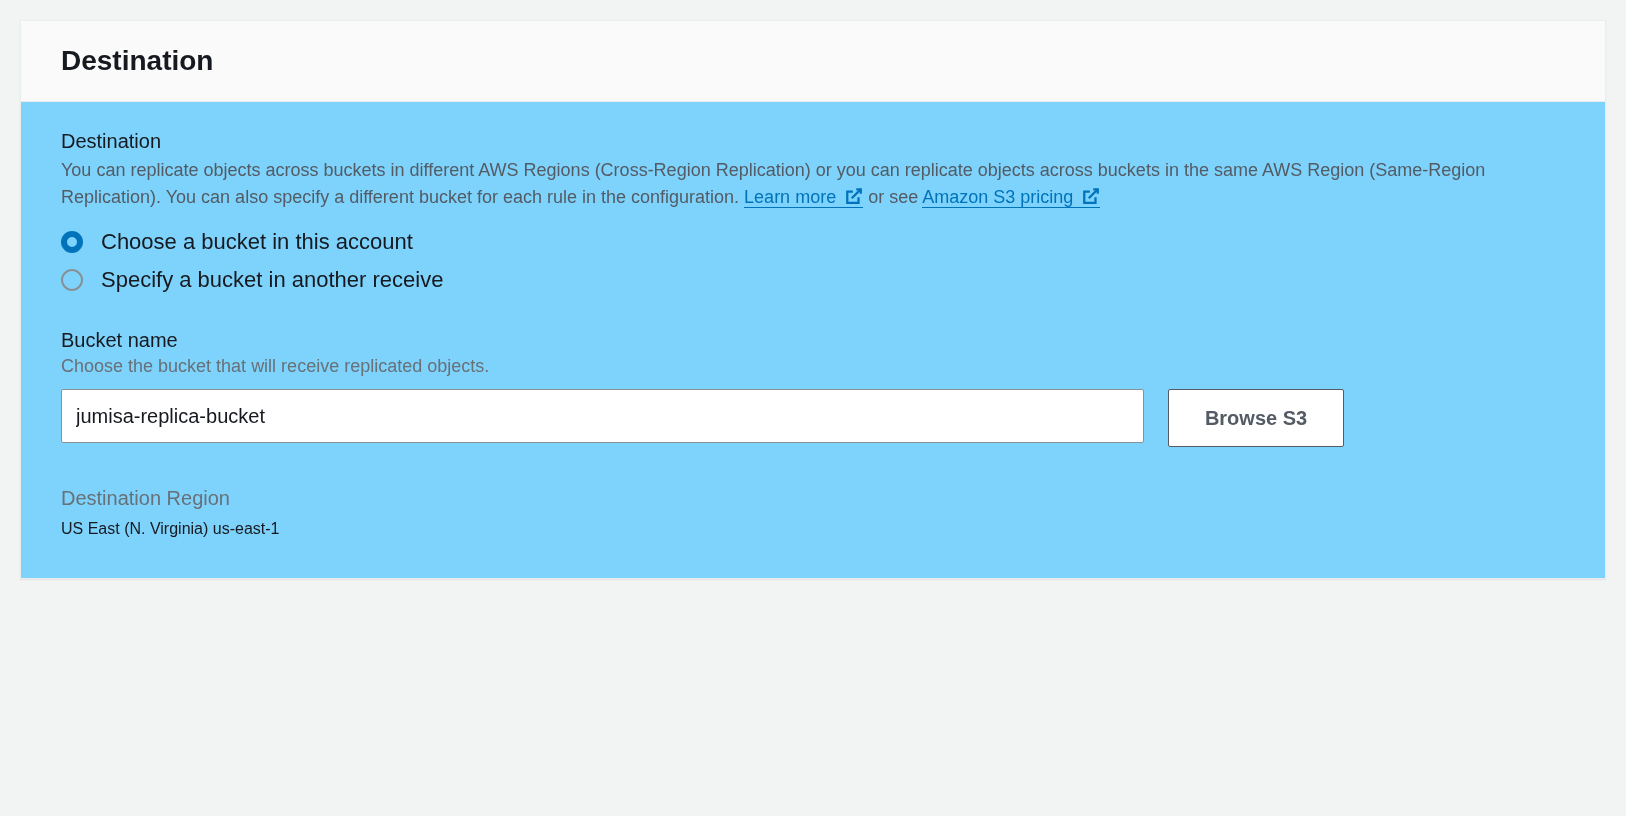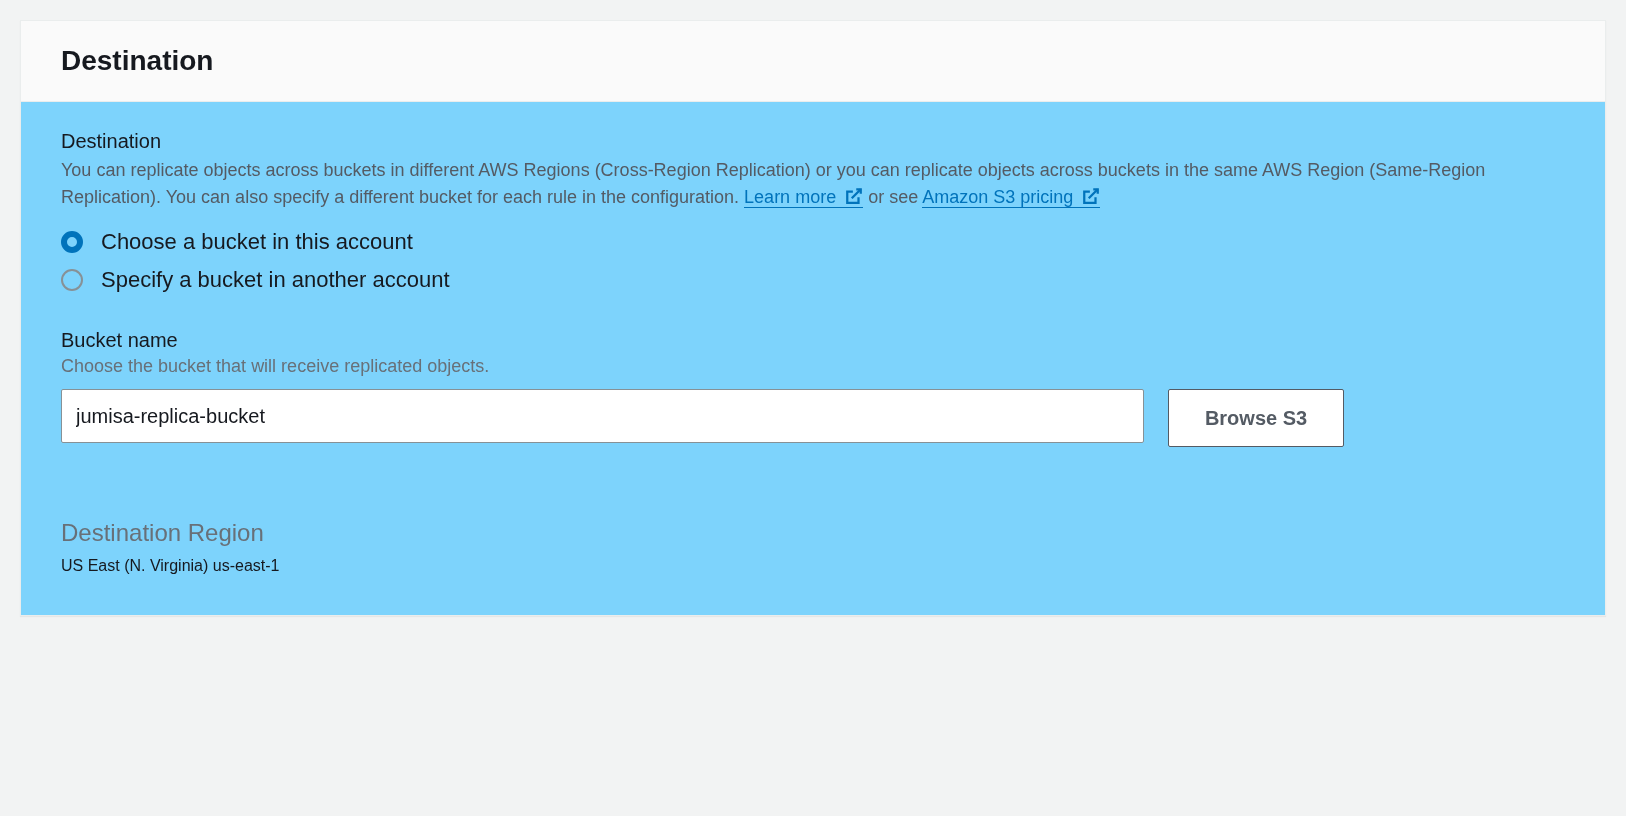--- a/index.html
+++ b/index.html
@@ -89,21 +89,21 @@
     }
     .field-hint {
       font-size: 18px;
       color: #687078;
       margin-bottom: 12px;
     }
     .input-row {
       display: flex;
       gap: 24px;
       align-items: stretch;
-      margin-bottom: 72px;
+      margin-bottom: 40px;
     }
     .text-input {
       flex: 0 0 72%;
       max-width: 1100px;
       height: 54px;
       border: 1px solid #879196;
       border-radius: 2px;
       padding: 0 14px;
       font-size: 20px;
       color: #16191f;
@@ -115,21 +115,21 @@
       border: 1px solid #545b64;
       background: #ffffff;
       border-radius: 2px;
       font-size: 20px;
       font-weight: 700;
       color: #545b64;
       cursor: pointer;
       font-family: inherit;
     }
     .region-label {
-      font-size: 24px;
+      font-size: 20px;
       color: #687078;
       margin-bottom: 10px;
     }
     .region-value {
       font-size: 16px;
       color: #16191f;
     }
   </style>
 </head>
 <body>
@@ -156,21 +156,21 @@
             </svg></span></a>
     </div>
 
     <div class="radio-group">
       <div class="radio-row">
         <span class="radio-circle selected"></span>
         <span class="radio-label">Choose a bucket in this account</span>
       </div>
       <div class="radio-row">
         <span class="radio-circle"></span>
-        <span class="radio-label">Specify a bucket in another account</span>
+        <span class="radio-label">Specify a bucket in another receive</span>
       </div>
     </div>
 
     <div class="field-label">Bucket name</div>
     <div class="field-hint">Choose the bucket that will receive replicated objects.</div>
     <div class="input-row">
       <input type="text" class="text-input" value="jumisa-replica-bucket" style="">
       <button class="browse-btn">Browse S3</button>
     </div>
 

